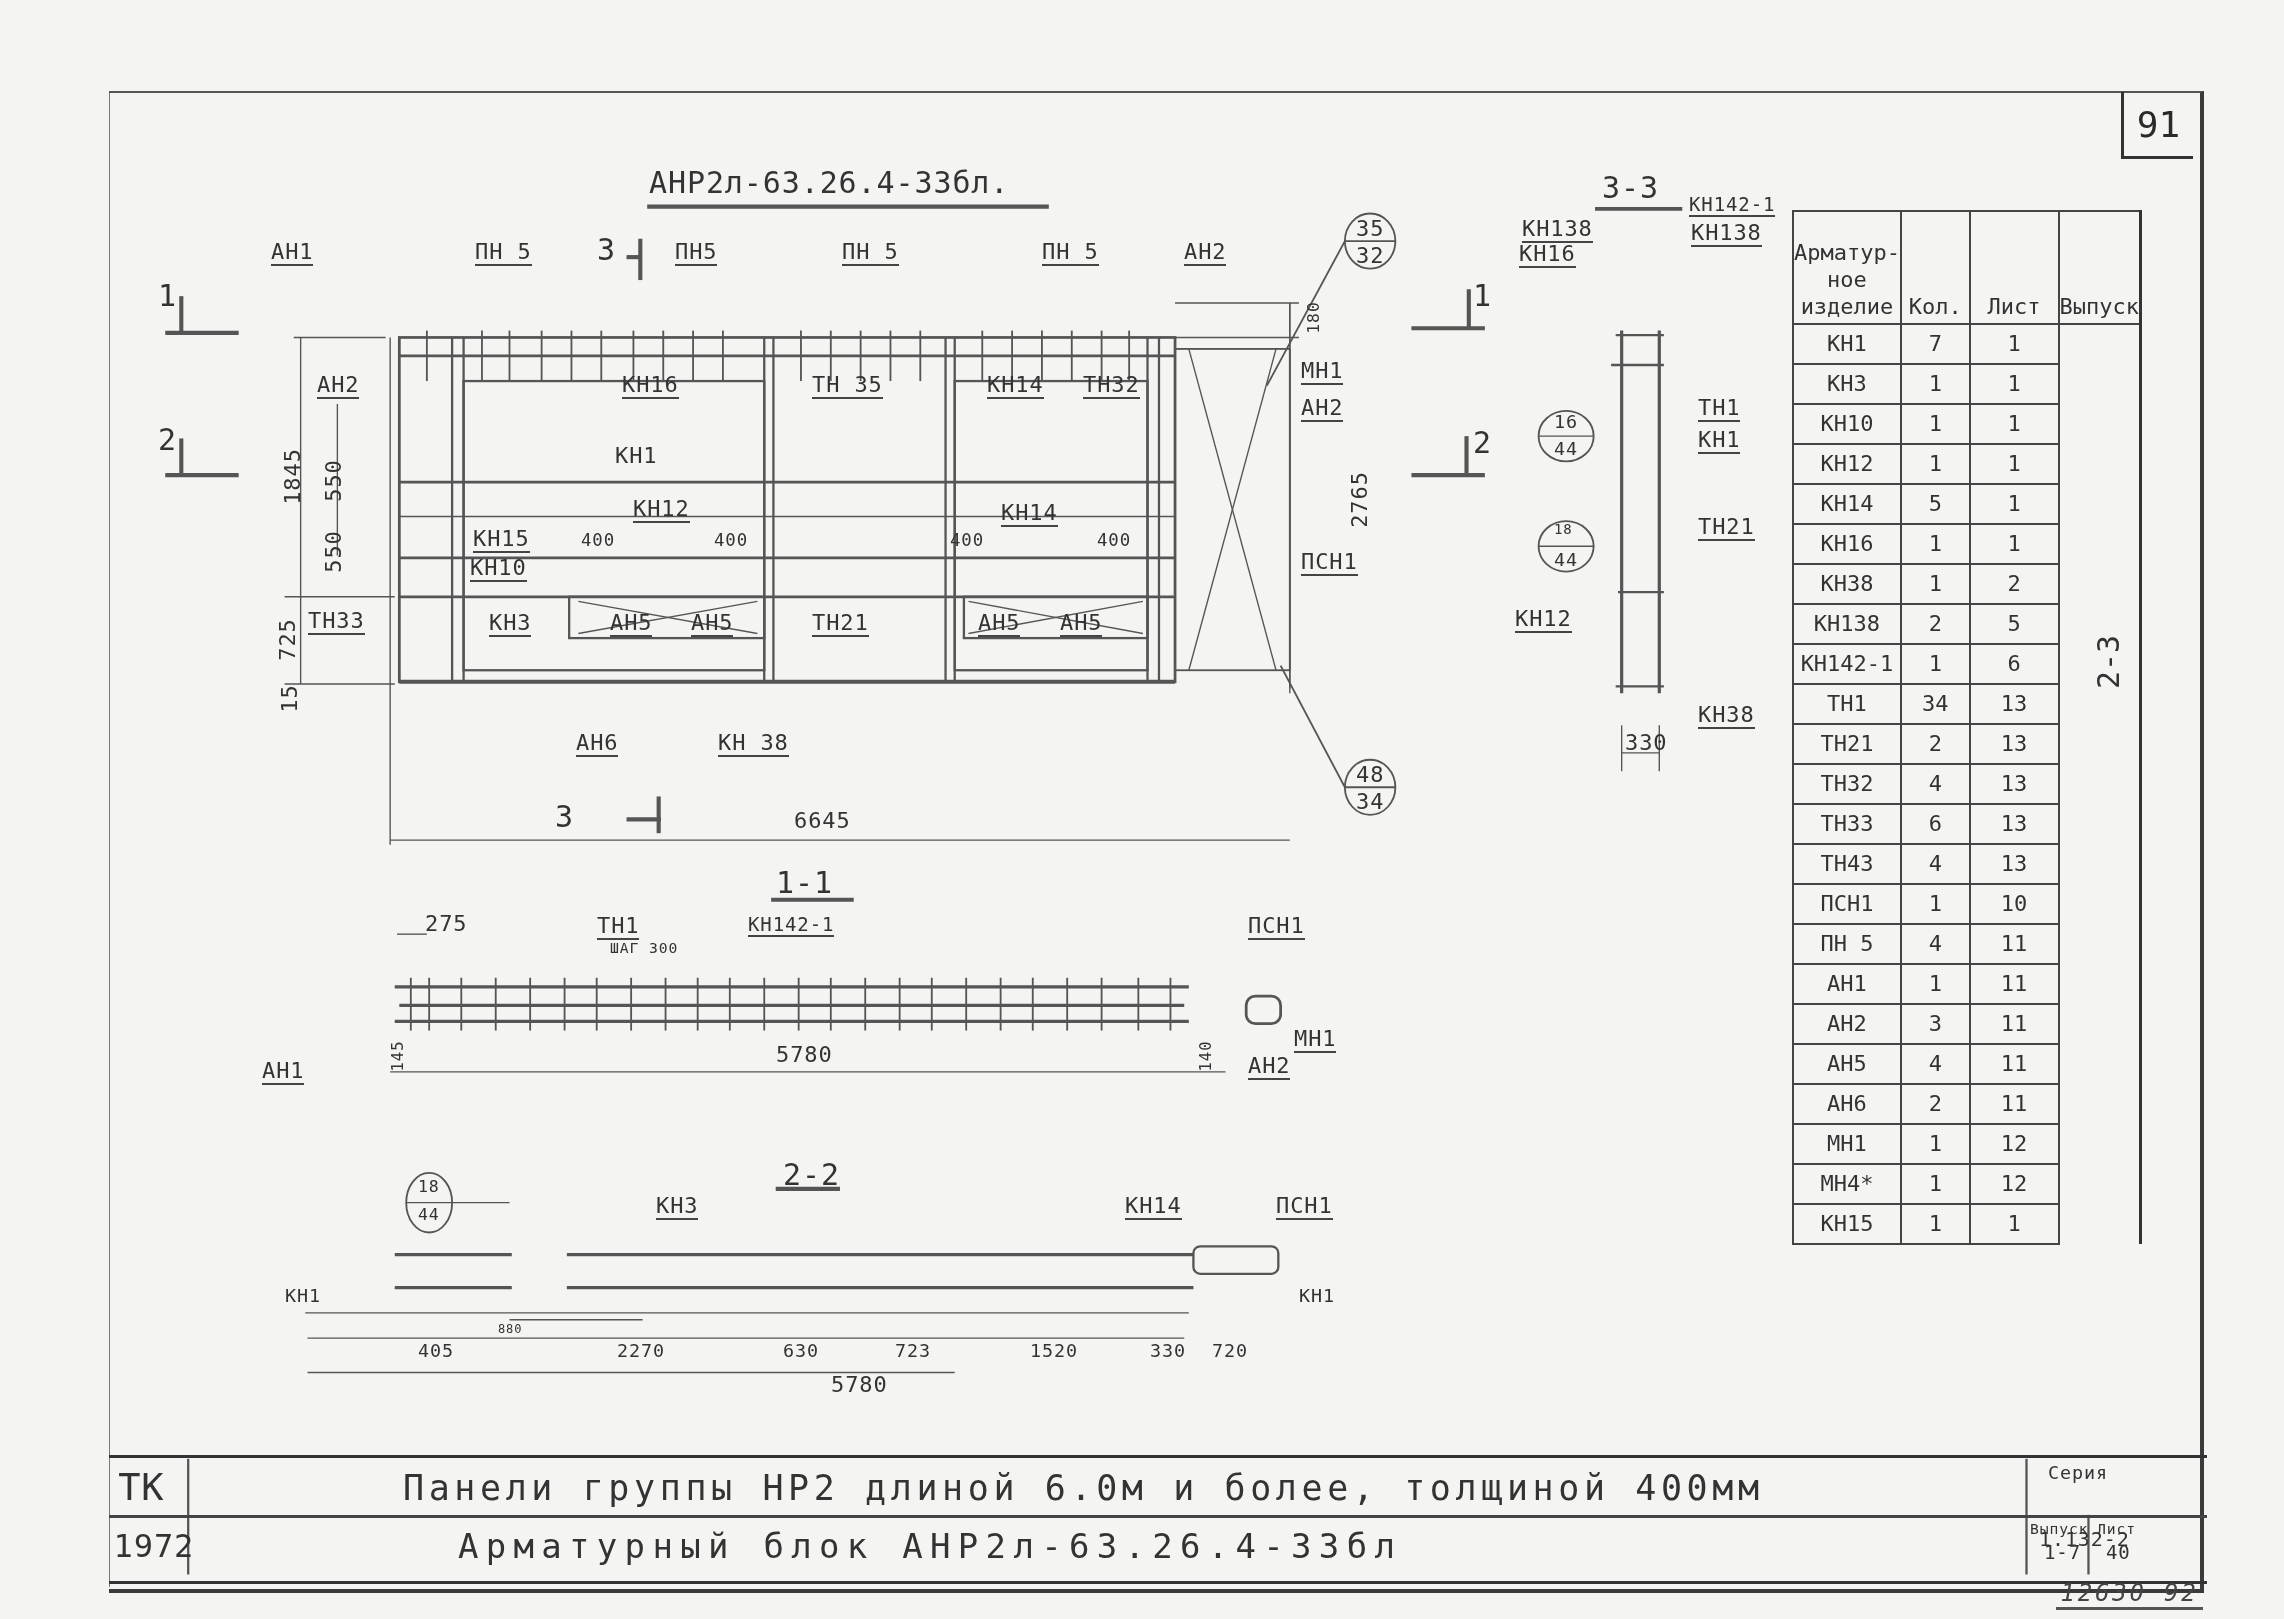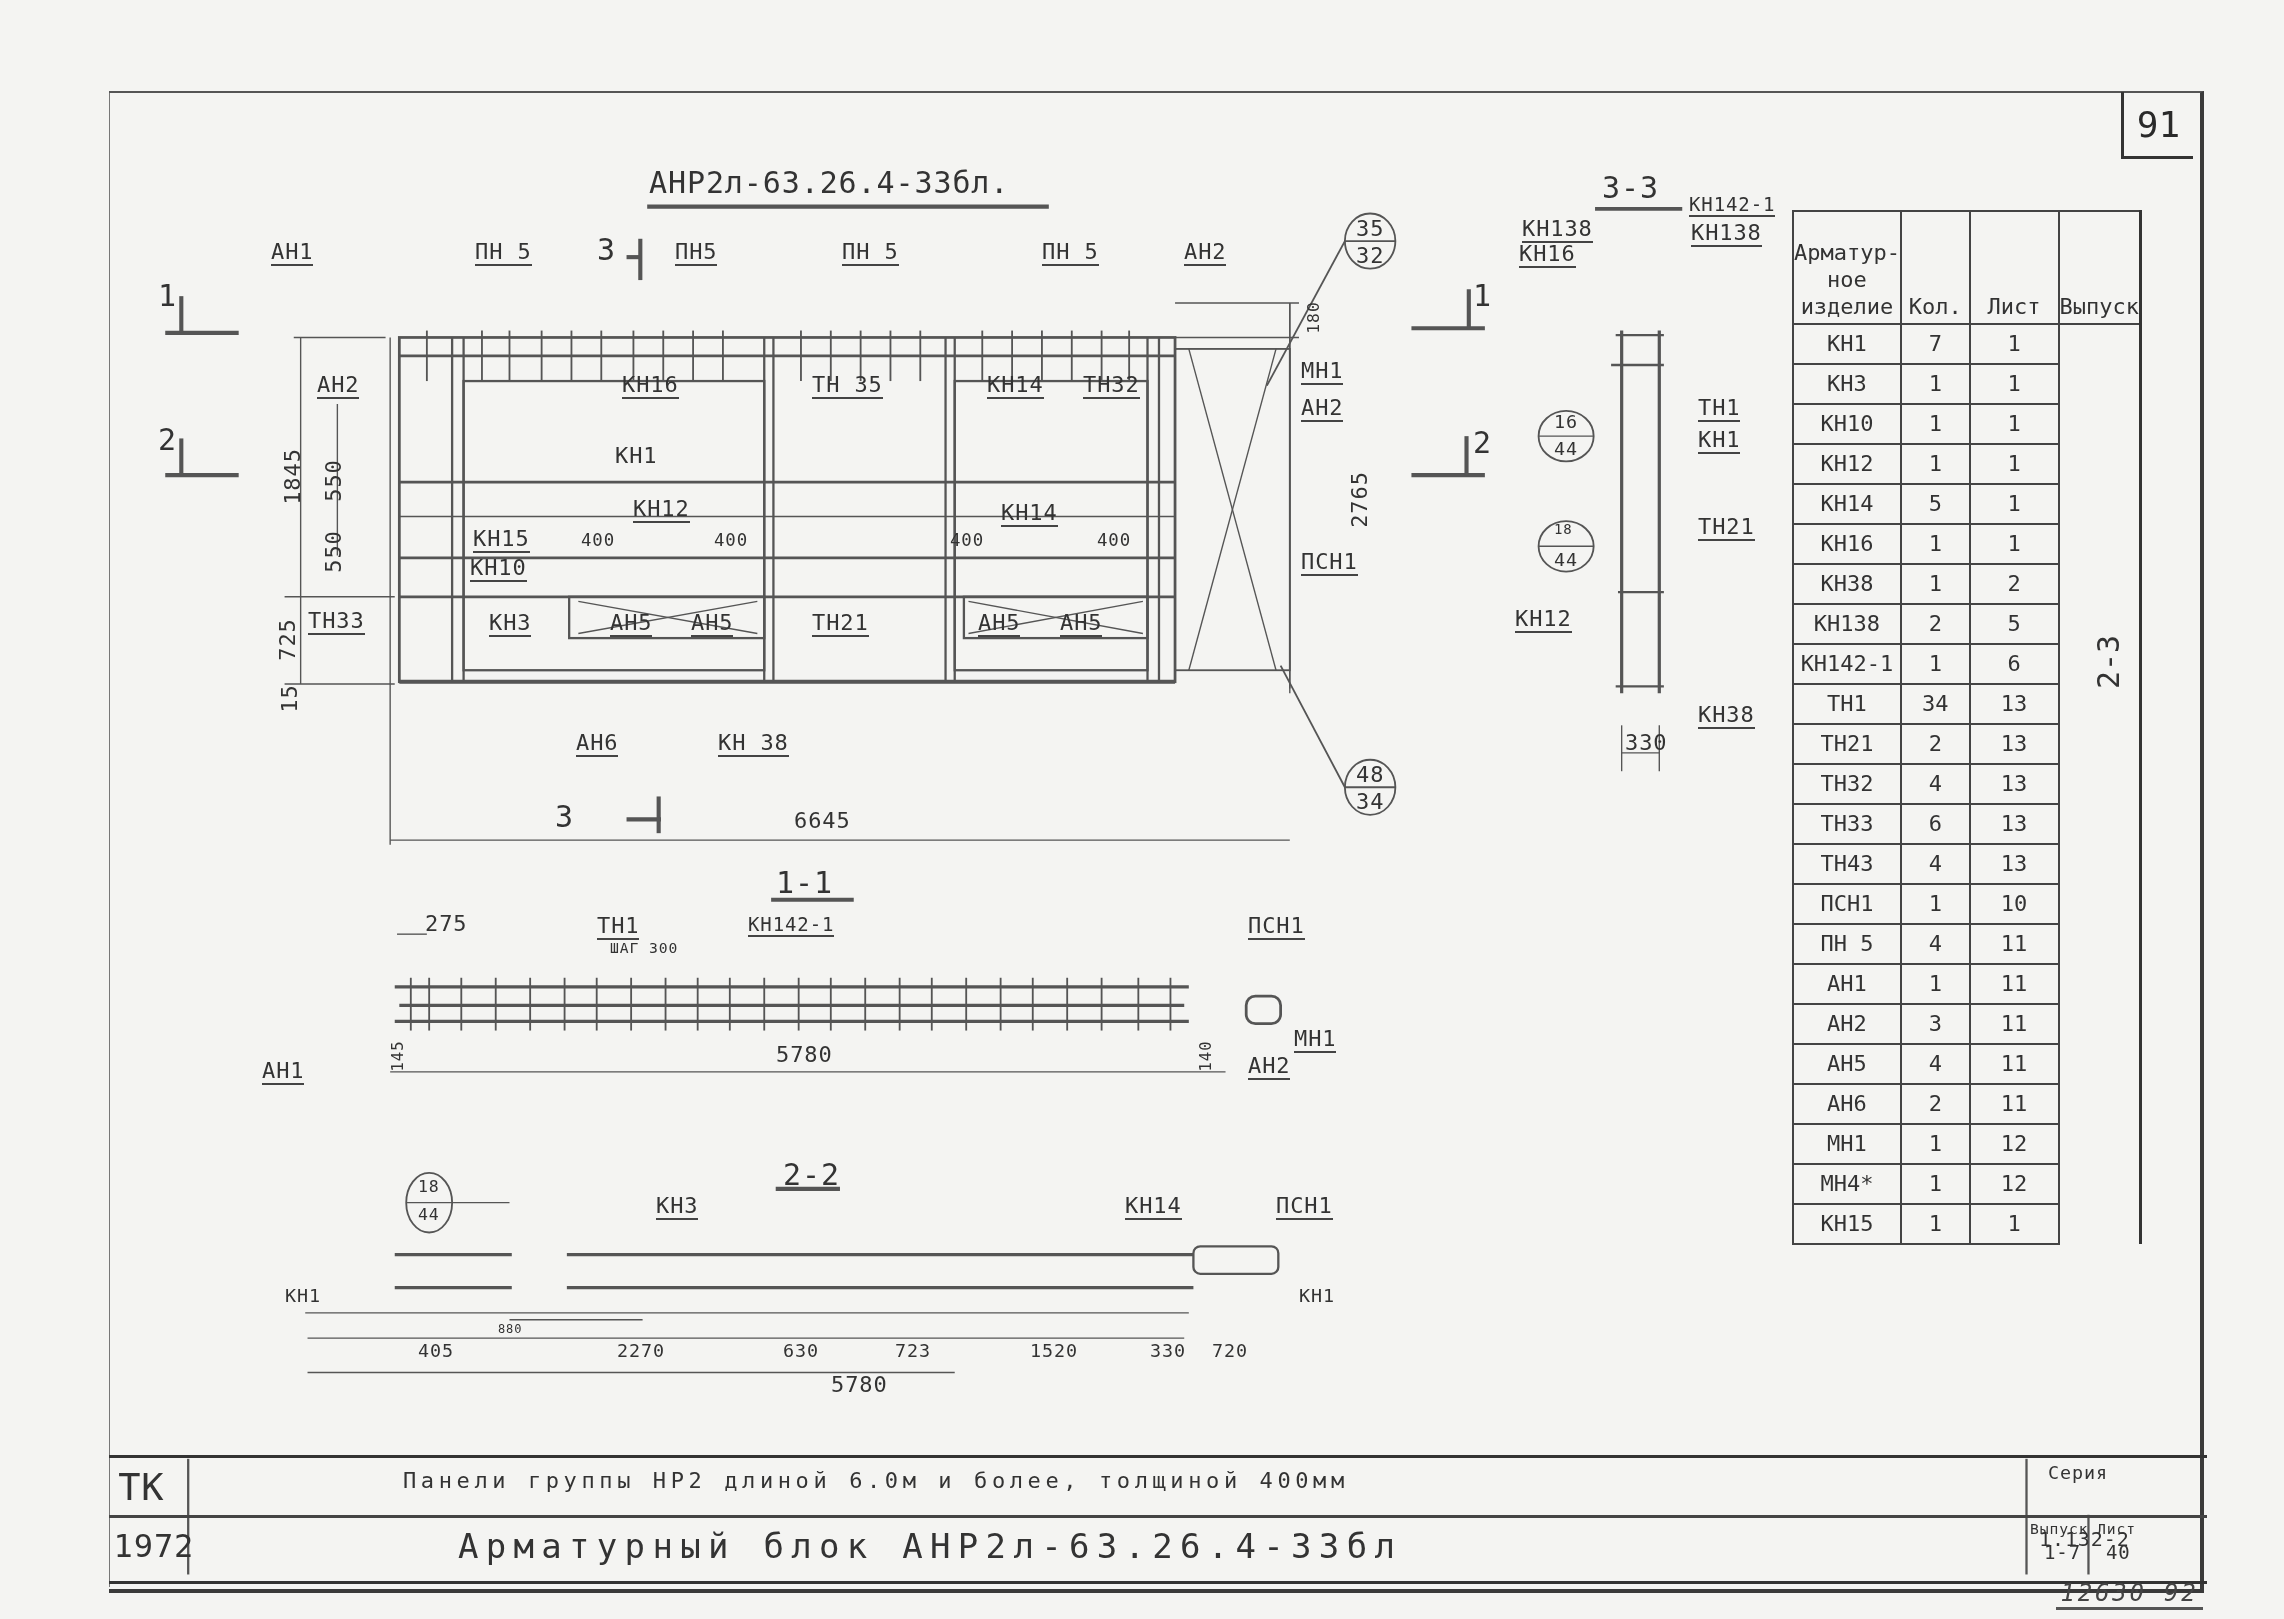--- a/index.html
+++ b/index.html
@@ -441,21 +441,21 @@
         </tr>
       </tbody>
   </table>
   <div class="reltext">2-3</div>
 
 
   <div class="tb">
     <div class="tb-div"></div>
     <div class="t" style="left:9.2px;top:8.3px;font-size:37px;">ТК</div>
     <div class="t" style="left:4.6px;top:69px;font-size:32px;">1972</div>
-    <div class="t" style="left:294px;top:10px;font-size:22px;letter-spacing:4.6px;">Панели группы НР2 длиной 6.0м и более, толщиной 400мм</div>
+    <div class="t" style="left:294px;top:10px;font-size:35px;letter-spacing:4.6px;">Панели группы НР2 длиной 6.0м и более, толщиной 400мм</div>
     <div class="t" style="left:349px;top:68px;font-size:34px;letter-spacing:7.3px;">Арматурный блок АНР2л-63.26.4-33бл</div>
     <div class="t" style="left:1939px;top:3.7px;font-size:18.4px;">Серия</div>
     <div class="t" style="left:1930px;top:25px;font-size:20px;margin-top:44px;">1.132-2</div>
     <div class="t" style="left:1921px;top:62px;font-size:14.7px;">Выпуск</div>
     <div class="t" style="left:1935px;top:83px;font-size:19px;">1-7</div>
     <div class="t" style="left:1988px;top:62px;font-size:14.7px;">Лист</div>
     <div class="t" style="left:1997px;top:83px;font-size:19px;">40</div>
   </div>
 
   <div class="stamp">12630 92</div>

